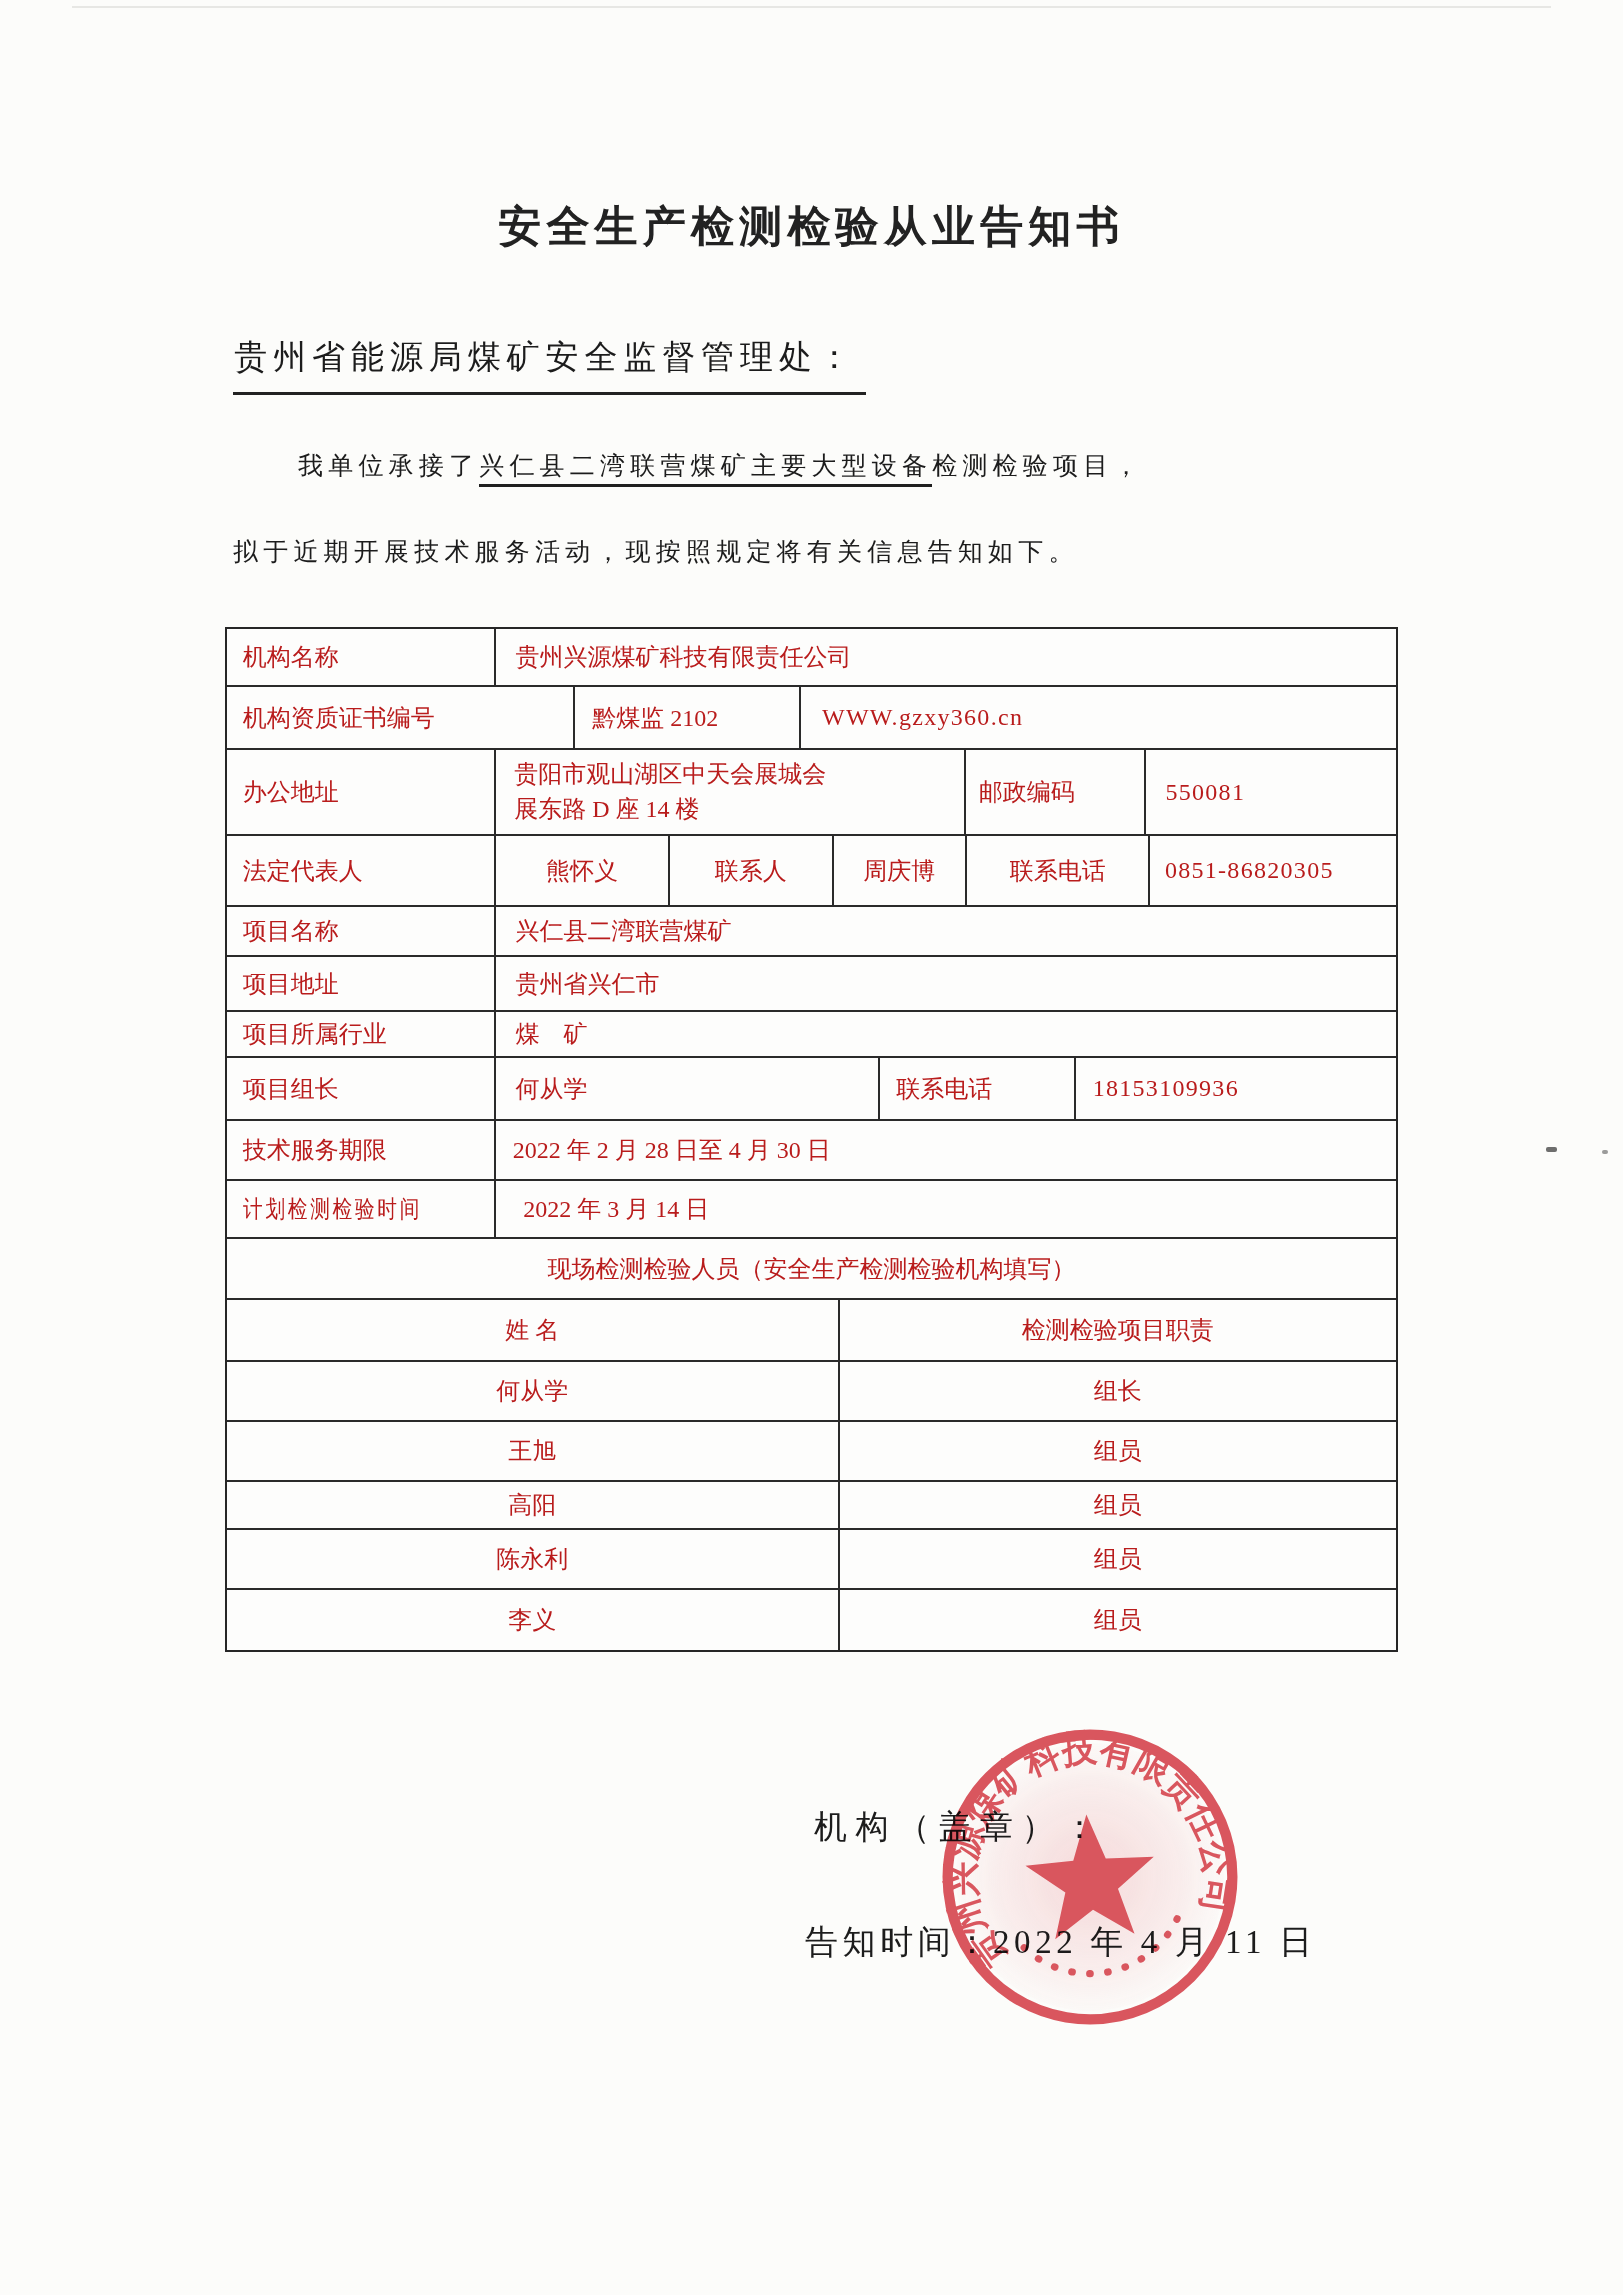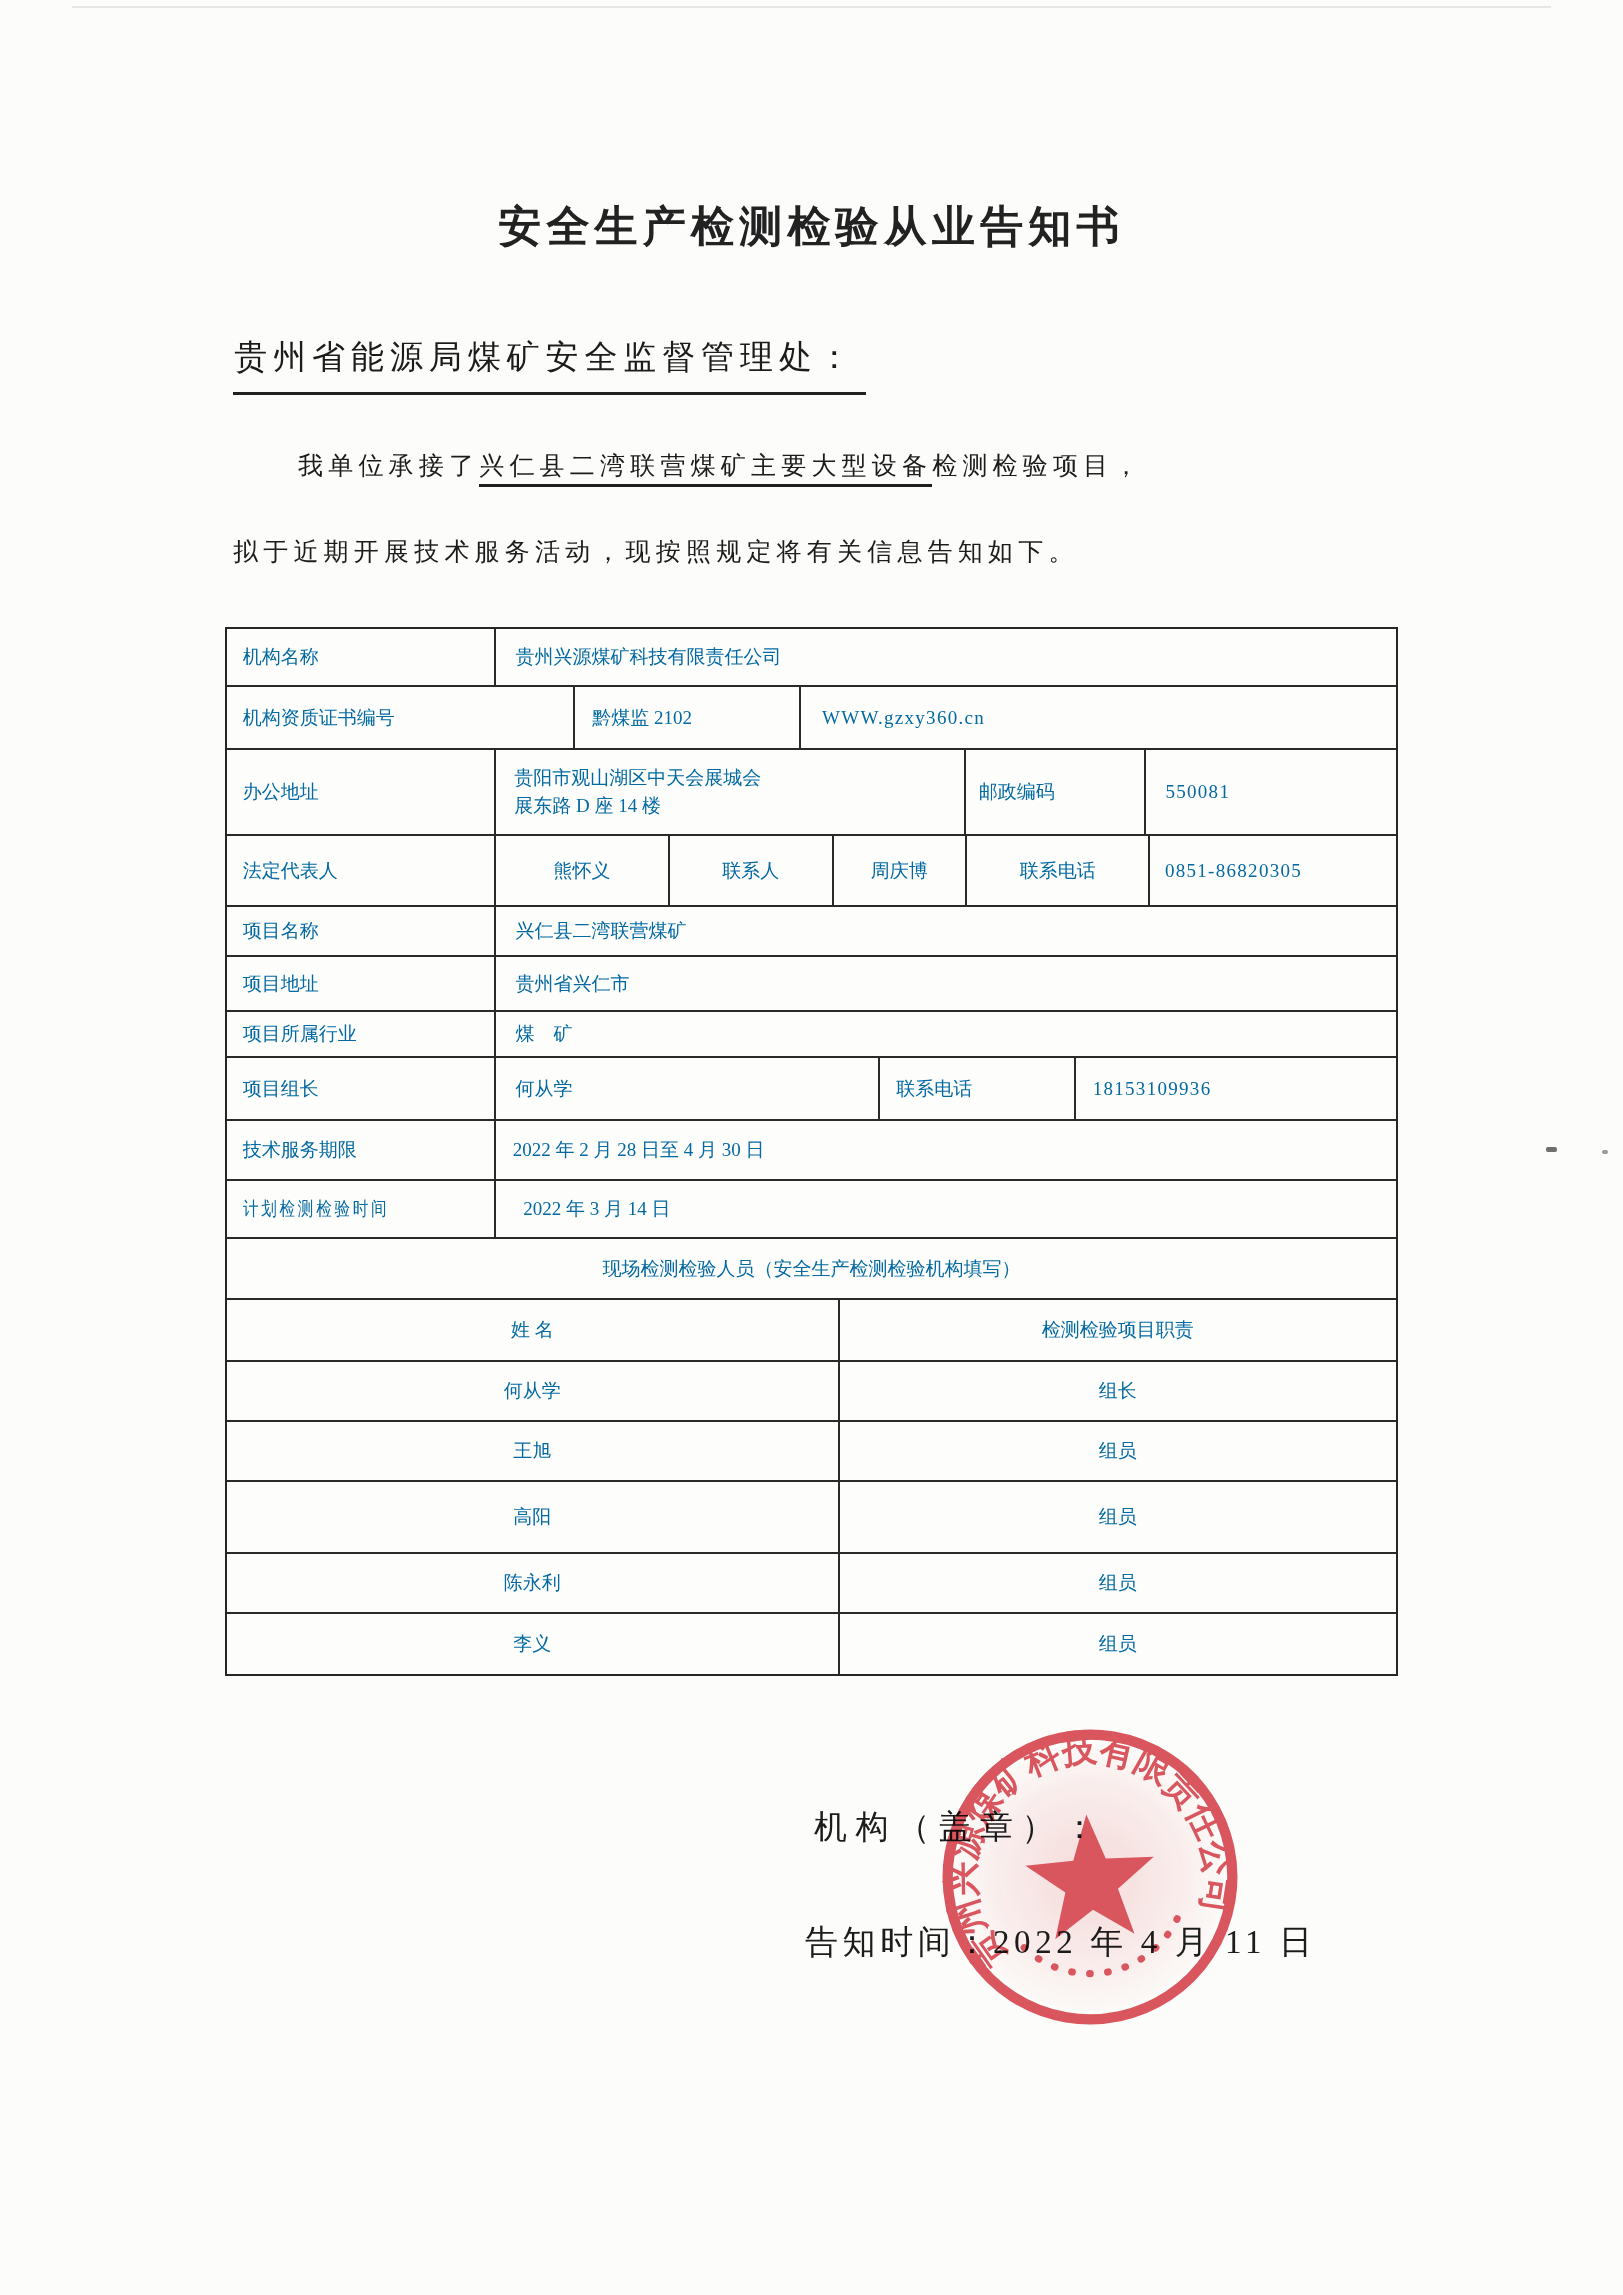--- a/index.html
+++ b/index.html
@@ -27,21 +27,21 @@
   .u{border-bottom:3.3px solid #1f1f1f;padding-bottom:4.6px;}
 
   .info-table{
     position:absolute;left:225px;top:627px;width:1173px;
     border:2.6px solid #262626;box-sizing:border-box;background:rgba(255,255,255,.4);
   }
   .tr{display:flex;border-bottom:2px solid #2a2a2a;box-sizing:border-box;}
   .tr:last-child{border-bottom:none;}
   .td{
     display:flex;align-items:center;box-sizing:border-box;
-    border-right:2px solid #2a2a2a;font-size:19px;color:#0369a1;
+    border-right:2px solid #2a2a2a;font-size:24px;color:#b91c1c;
     overflow:visible;white-space:nowrap;
   }
   .td:last-child{border-right:none;}
   .td.lab{padding-left:15.7px;}
   .td.val{padding-left:19.6px;}
   .td.ctr{justify-content:center;padding-left:0;}
   .td.full{width:100%;justify-content:center;}
   .addr{line-height:1.45;white-space:normal;}
   .condensed{transform:scaleX(.82);transform-origin:left center;letter-spacing:3.3px;display:inline-block;}
   .latin{letter-spacing:1.3px;}
@@ -144,21 +144,21 @@
   </div>
 
   <div class="tr" style="height:60px">
     <div class="td ctr" style="width:52.4%">何从学</div>
     <div class="td ctr" style="width:47.6%">组长</div>
   </div>
   <div class="tr" style="height:60px">
     <div class="td ctr" style="width:52.4%">王旭</div>
     <div class="td ctr" style="width:47.6%">组员</div>
   </div>
-  <div class="tr" style="height:72px">
+  <div class="tr" style="height:48px">
     <div class="td ctr" style="width:52.4%">高阳</div>
     <div class="td ctr" style="width:47.6%">组员</div>
   </div>
   <div class="tr" style="height:60px">
     <div class="td ctr" style="width:52.4%">陈永利</div>
     <div class="td ctr" style="width:47.6%">组员</div>
   </div>
   <div class="tr" style="height:60px">
     <div class="td ctr" style="width:52.4%">李义</div>
     <div class="td ctr" style="width:47.6%">组员</div>

